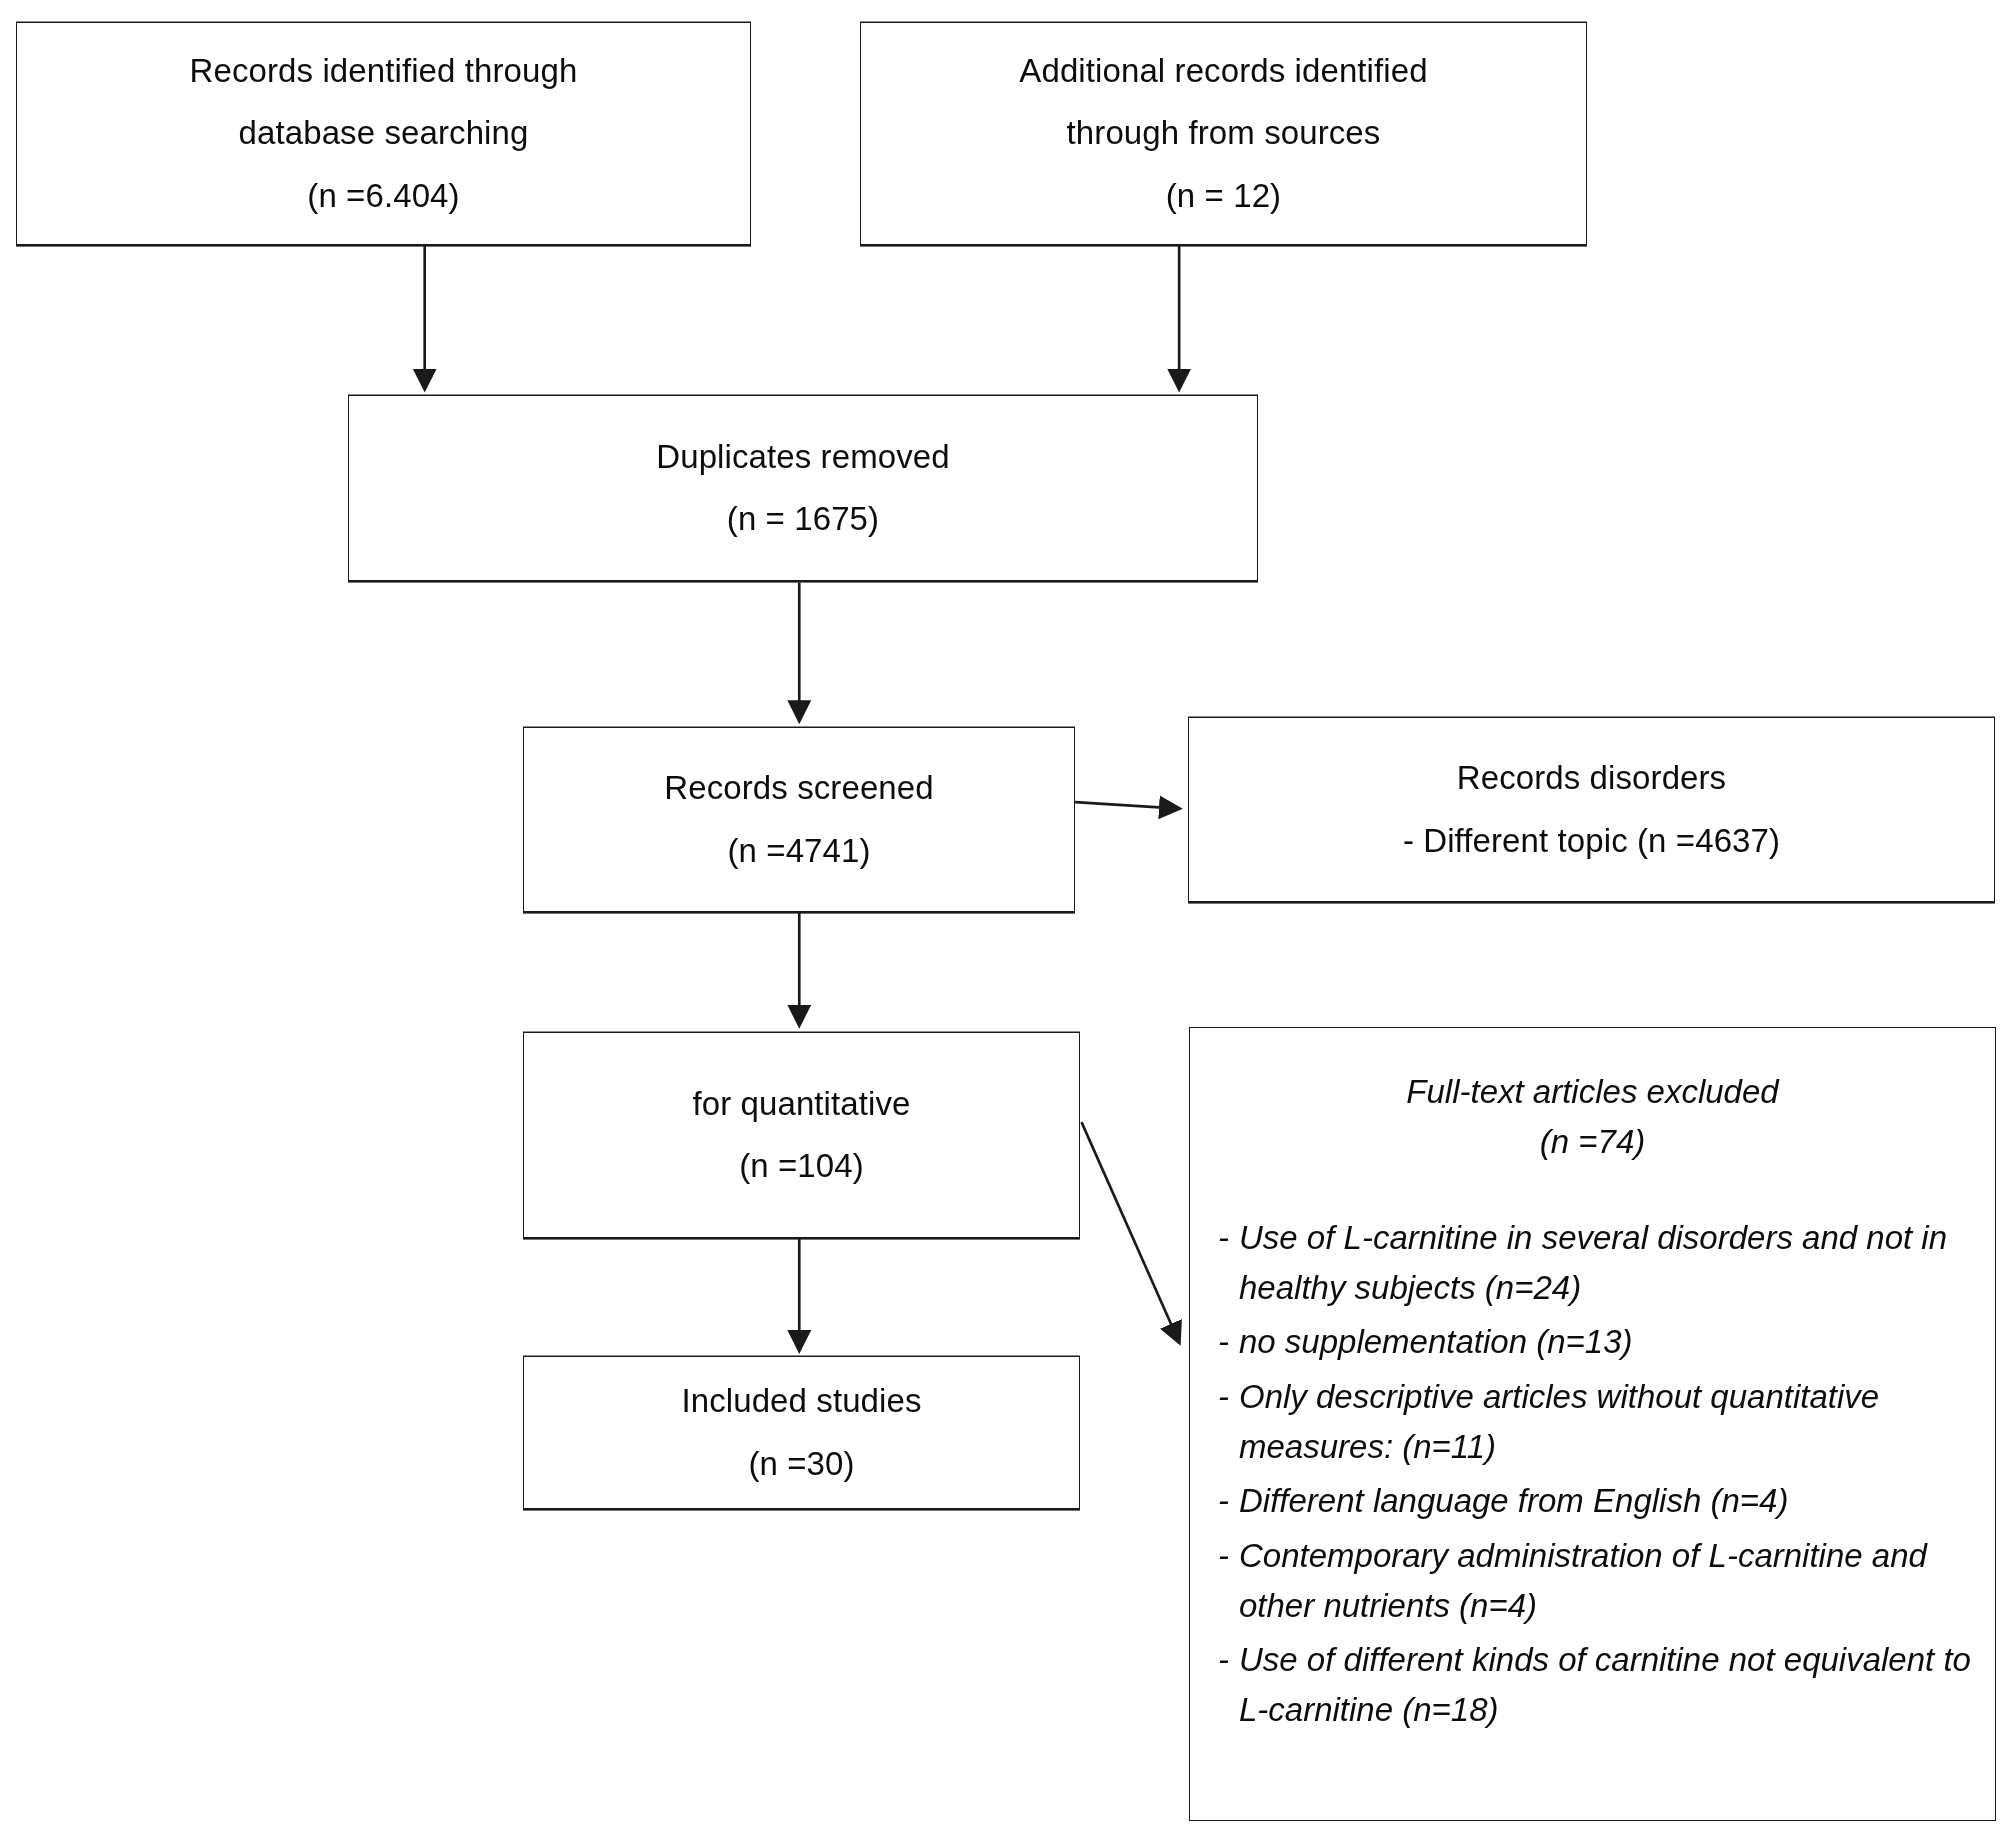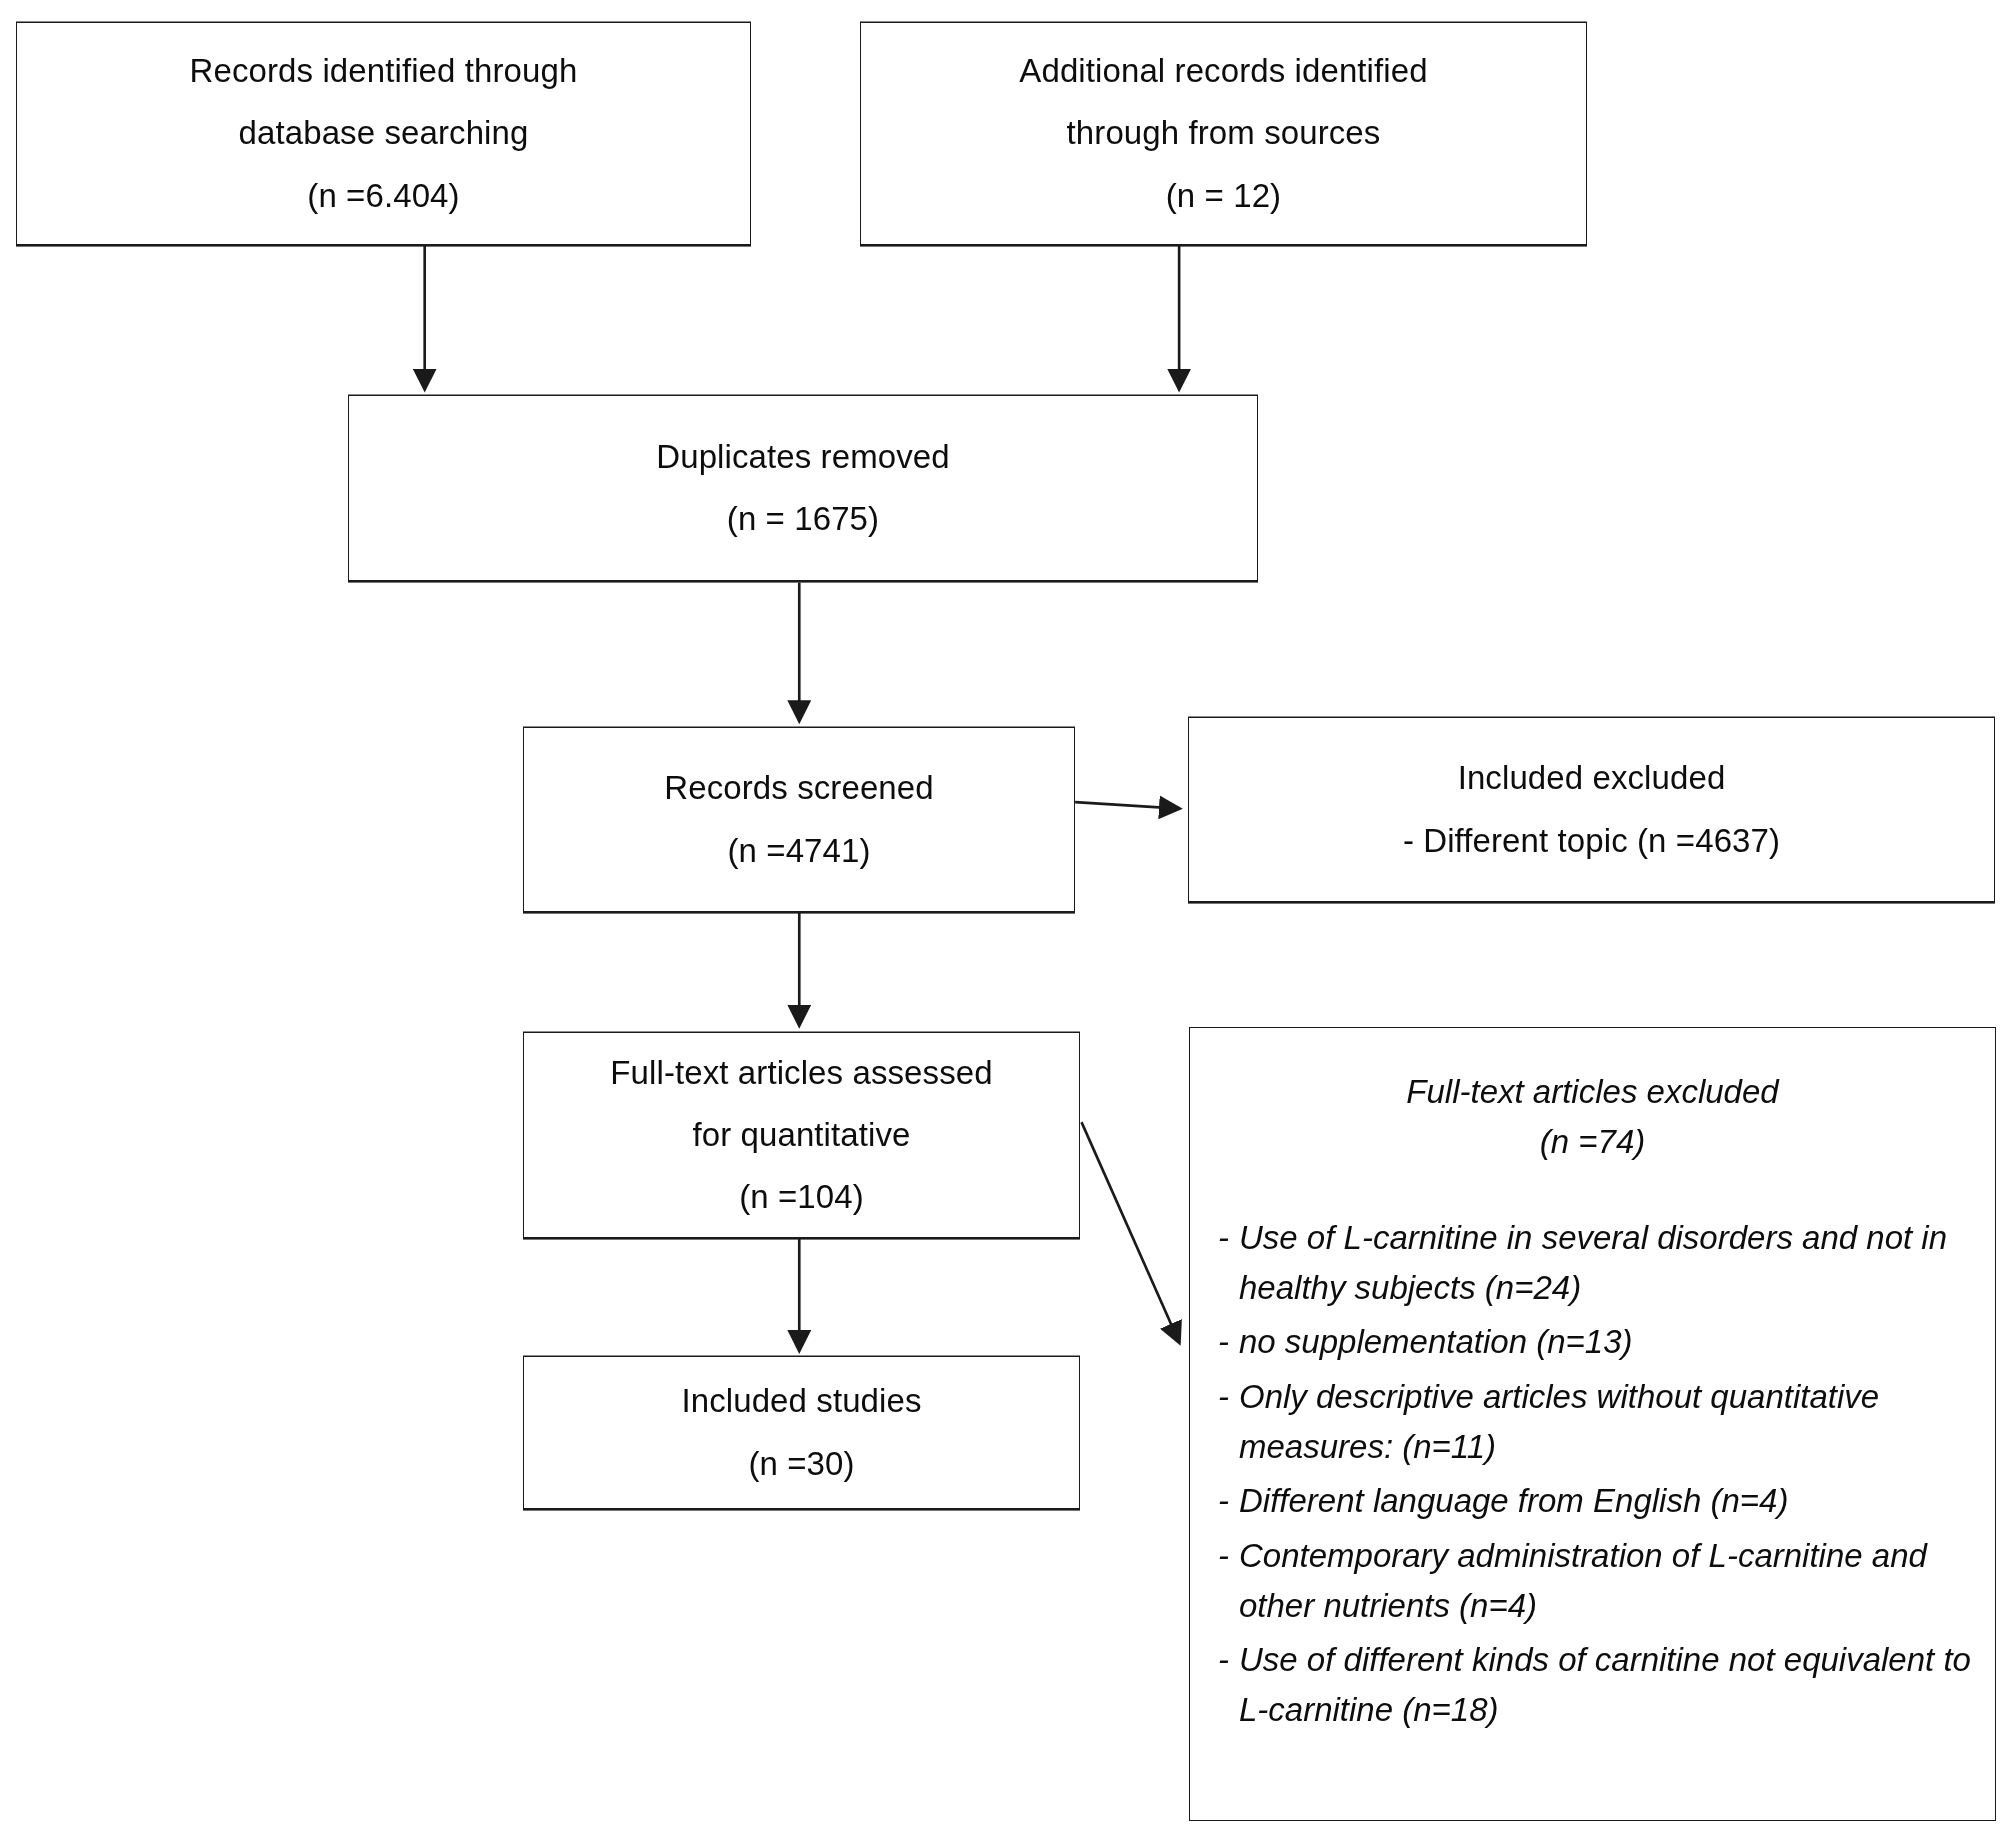--- a/index.html
+++ b/index.html
@@ -125,26 +125,25 @@
     <span class="line">Duplicates removed</span>
     <span class="line">(n = 1675)</span>
   </div>
 
   <div class="node thickframe" style="left:523px; top:727px; width:552px; height:185px;">
     <span class="line">Records screened</span>
     <span class="line">(n =4741)</span>
   </div>
 
   <div class="node thickframe" style="left:1188px; top:717px; width:807px; height:185px;">
-    <span class="line">Included excluded</span>
+    <span class="line">Records disorders</span>
     <span class="line">- Different topic (n =4637)</span>
   </div>
 
   <div class="node thickframe" style="left:523px; top:1032px; width:557px; height:206px;">
-    <span class="line">Full-text articles assessed</span>
     <span class="line">for quantitative</span>
     <span class="line">(n =104)</span>
   </div>
 
   <div class="node thickframe" style="left:523px; top:1356px; width:557px; height:153px;">
     <span class="line">Included studies</span>
     <span class="line">(n =30)</span>
   </div>
 
   <div class="panel" style="left:1189px; top:1027px; width:807px; height:794px;font-style:italic;">

